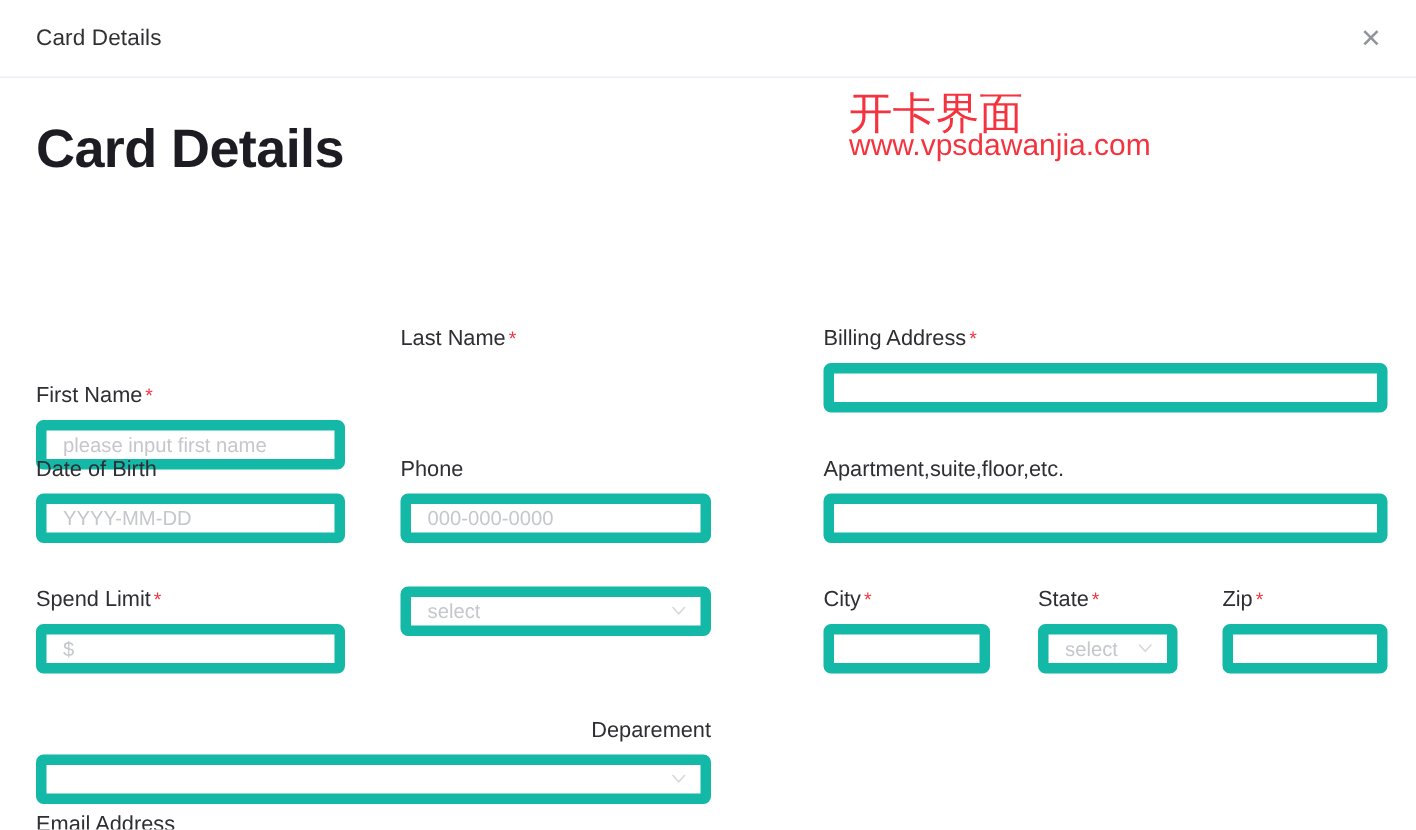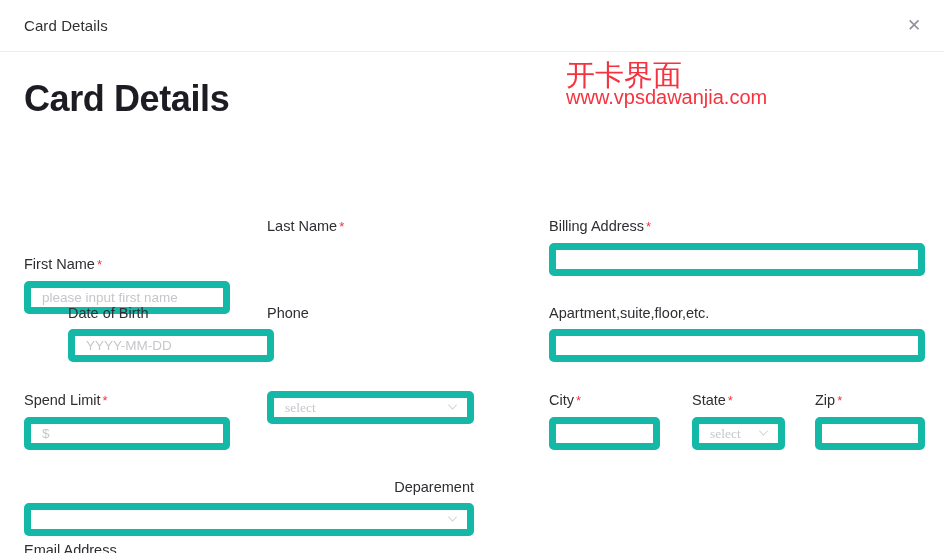--- a/index.html
+++ b/index.html
@@ -118,21 +118,20 @@
     display: flex;
     align-items: center;
     padding: 0 11px;
     font-size: 13.5px;
     color: #303133;
     cursor: text;
   }
   .control.select {
     cursor: pointer;
     padding-right: 26px;
-    font-family: Liberation Serif, serif;
   }
   .control .ph {
     color: #c5c7cc;
     font-size: 13.5px;
     white-space: nowrap;
     overflow: hidden;
   }
   .chevron {
     position: absolute;
     right: 9px;
@@ -173,29 +172,32 @@
     <label class="field-label"><span>Last Name</span><span class="req">*</span></label>
   </div>
 
   <div class="field" style="left:549px; top:165px; width:376px;">
     <label class="field-label"><span>Billing Address</span><span class="req">*</span></label>
     <div class="control">
       <span class="ph"></span>
     </div>
   </div>
 
-  <div class="field" style="left:24px; top:252px; width:206px;margin-left:44px;">
+  <div class="field" style="left:24px; top:252px; width:206px;">
     <label class="field-label">Date of Birth</label>
     <div class="control">
       <span class="ph">YYYY-MM-DD</span>
     </div>
   </div>
 
   <div class="field" style="left:267px; top:252px; width:207px;">
     <label class="field-label">Phone</label>
+    <div class="control">
+      <span class="ph">000-000-0000</span>
+    </div>
   </div>
 
   <div class="field" style="left:549px; top:252px; width:376px;">
     <label class="field-label">Apartment,suite,floor,etc.</label>
     <div class="control">
       <span class="ph"></span>
     </div>
   </div>
 
   <div class="field" style="left:24px; top:339px; width:206px;">

